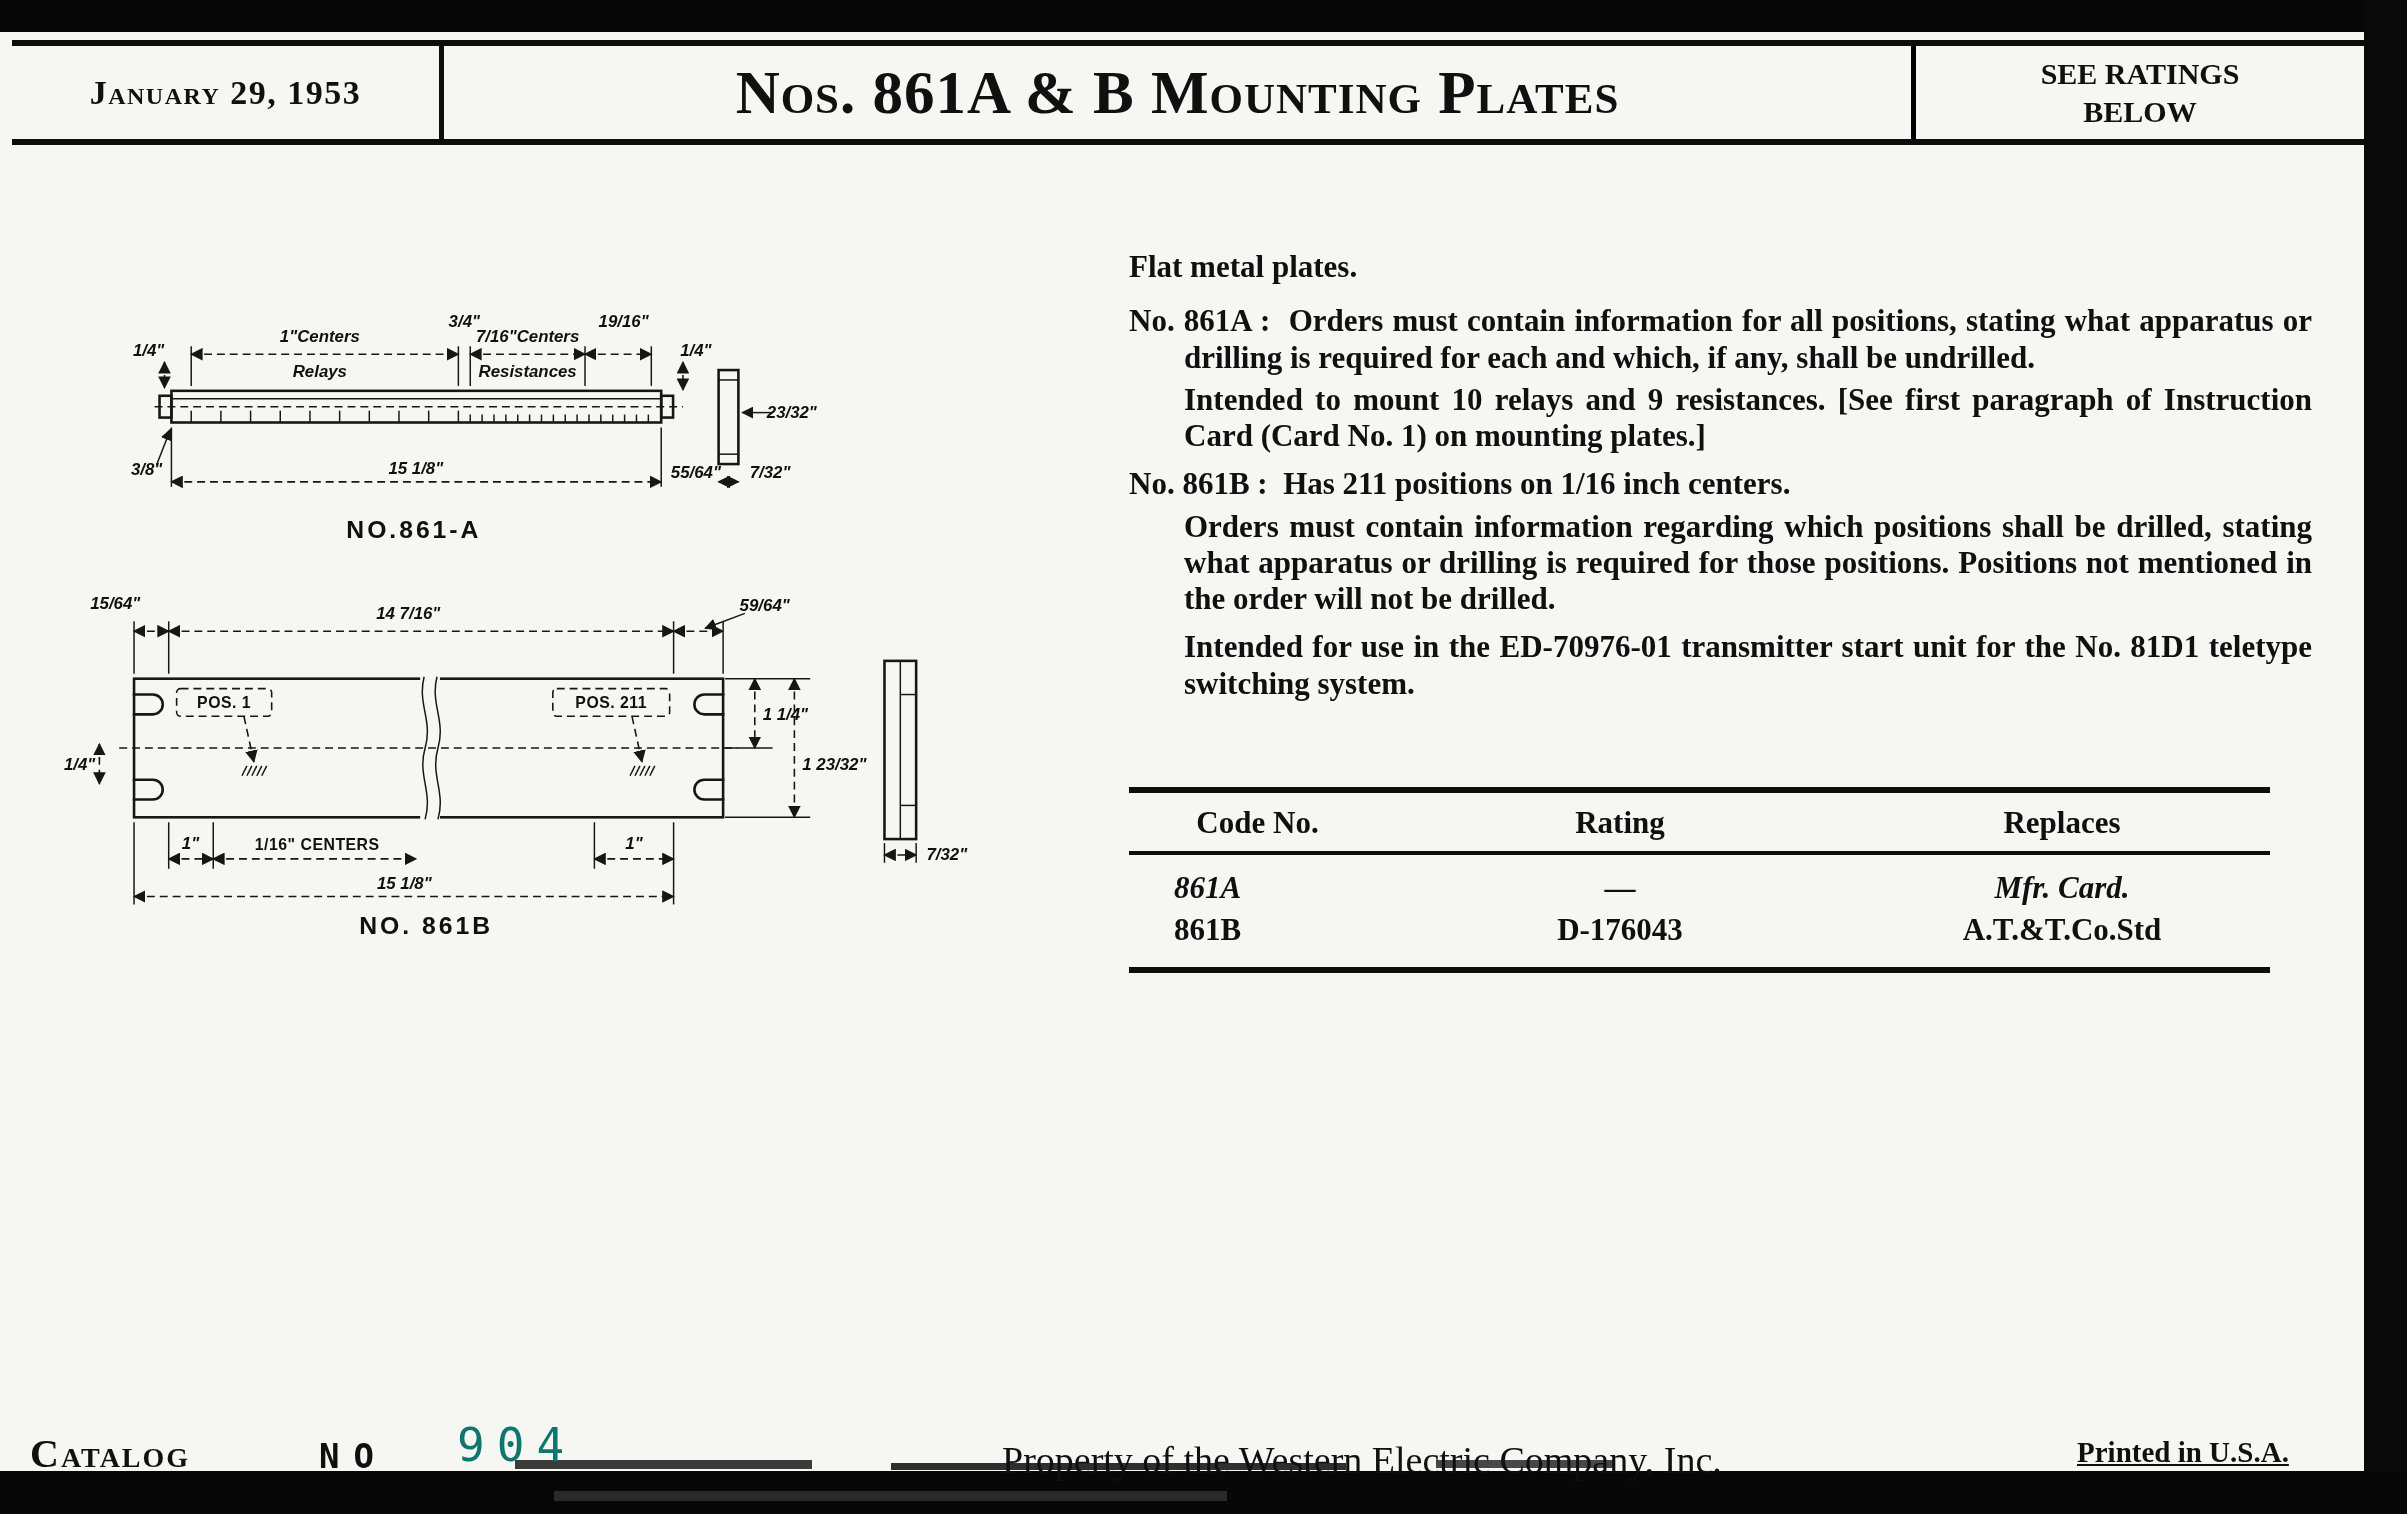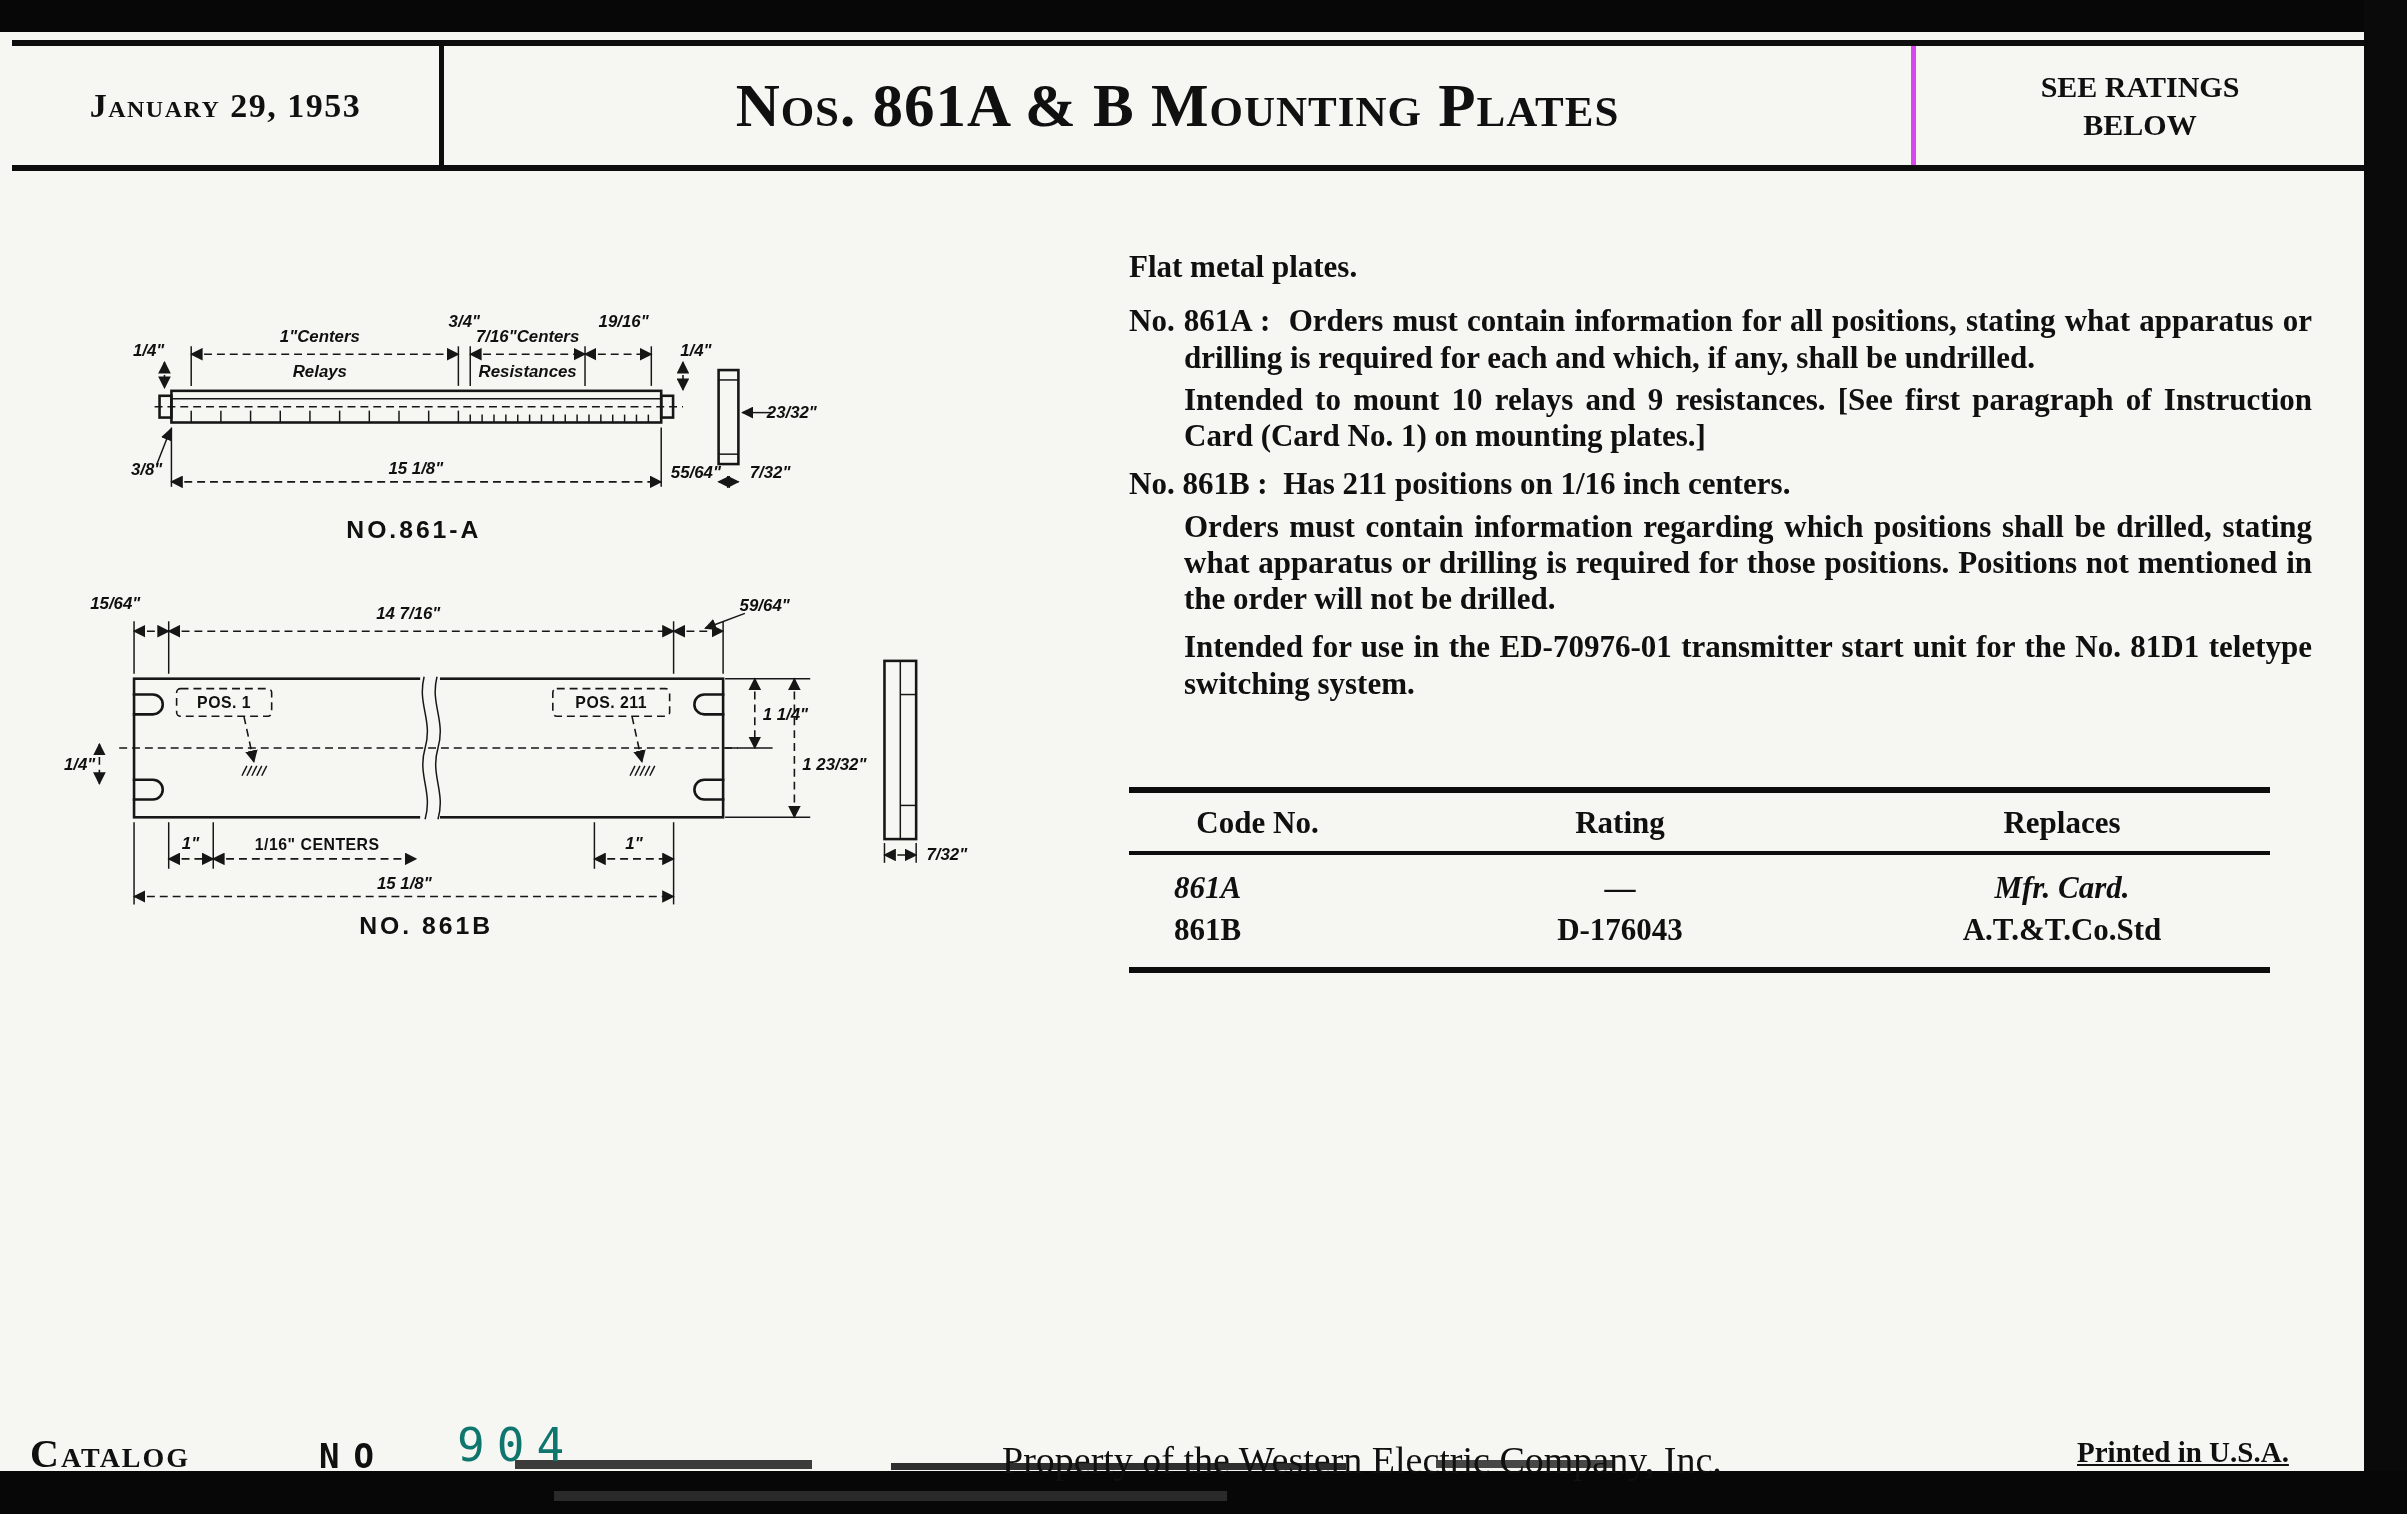--- a/index.html
+++ b/index.html
@@ -16,34 +16,34 @@
   .scan-top    { position:absolute; top:0; left:0; right:0; height:32px; background:#070707; }
   .scan-right  { position:absolute; top:0; right:0; bottom:0; width:44px; background:#0a0a0a; }
   .scan-bottom { position:absolute; left:0; right:0; bottom:0; height:44px; background:#070707; }
   .noise1 { position:absolute; bottom:46px; left:515px;  width:297px; height:9px;  background:#3c3c3c; }
   .noise2 { position:absolute; bottom:45px; left:891px;  width:455px; height:7px;  background:#2f2f2f; }
   .noise3 { position:absolute; bottom:47px; left:1436px; width:178px; height:8px;  background:#474747; }
   .noise4 { position:absolute; bottom:14px; left:554px;  width:673px; height:10px; background:#2a2a2a; }
 
   
   .masthead {
-    position:absolute; left:12px; top:40px; width:2352px; height:131px;
+    position:absolute; left:12px; top:40px; width:2352px; height:105px;
     border-top:6px solid #0d0d0d; border-bottom:6px solid #0d0d0d;
     display:flex;
   }
   .masthead .cell { display:flex; align-items:center; justify-content:center; }
   .cell-date {
     width:432px; border-right:5px solid #0d0d0d;
     font-size:34px; font-weight:700; font-variant:small-caps; letter-spacing:1.5px;
   }
   .cell-title {
     flex:1; font-size:61px; font-weight:700; font-variant:small-caps; letter-spacing:1px;
   }
   .cell-ratings {
-    width:453px; border-left:5px solid #d946ef;
+    width:453px; border-left:5px solid #000000;
     font-size:30px; font-weight:700; text-align:center; line-height:1.25;
   }
   .cell-ratings span { display:block; width:267px; }
 
   
   .copy {
     position:absolute; left:1129px; top:249px; width:1183px;
     font-size:31px; font-weight:700; line-height:1.17;
   }
   .copy p { margin:0 0 12px 0; }

